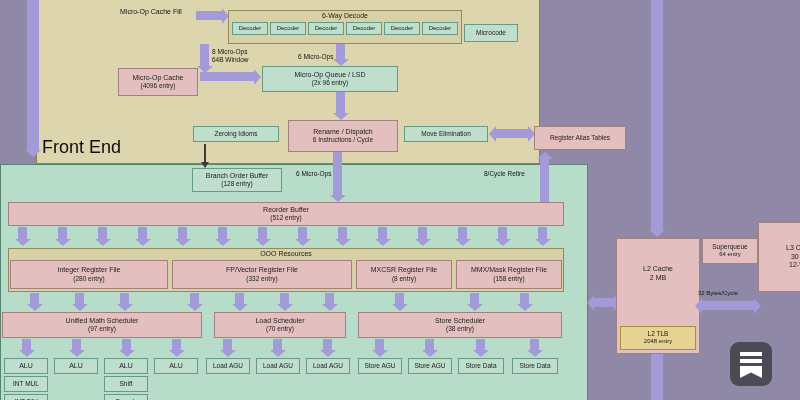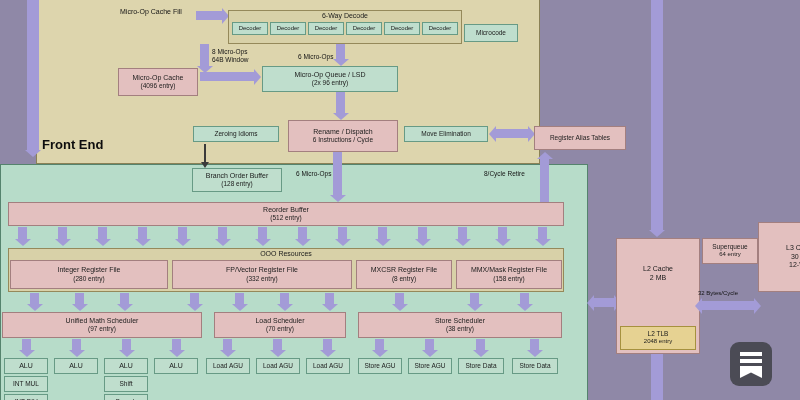--- a/index.html
+++ b/index.html
@@ -96,21 +96,21 @@
   </div>
   <div class="box green t65" style="left:404px; top:126px; width:84px; height:16px;">
     <span>Move Elimination</span>
   </div>
 
   <div class="ah left right" style="left:496px; top:129px; width:32px;"></div>
   <div class="box pink t65" style="left:534px; top:126px; width:92px; height:24px;">
     <span>Register Alias Tables</span>
   </div>
 
-  <div class="lbl" style="left:42px; top:137px; font-size:13px; font-weight:bold; color:#0d0d0d;">Front End</div>
+  <div class="lbl" style="left:42px; top:137px; font-size:18px; font-weight:normal; color:#0d0d0d;">Front End</div>
 
   <div class="thin-shaft" style="left:204px; top:144px; height:18px;"></div>
   <div class="thin-head" style="left:201px; top:162px;"></div>
 
   <div class="av down" style="left:333px; top:152px; height:43px;"></div>
   <div class="av up" style="left:540px; top:159px; height:43px;"></div>
 
   <div class="box green" style="left:192px; top:168px; width:90px; height:24px;">
     <span class="t7">Branch Order Buffer</span>
     <span class="t65">(128 entry)</span>

